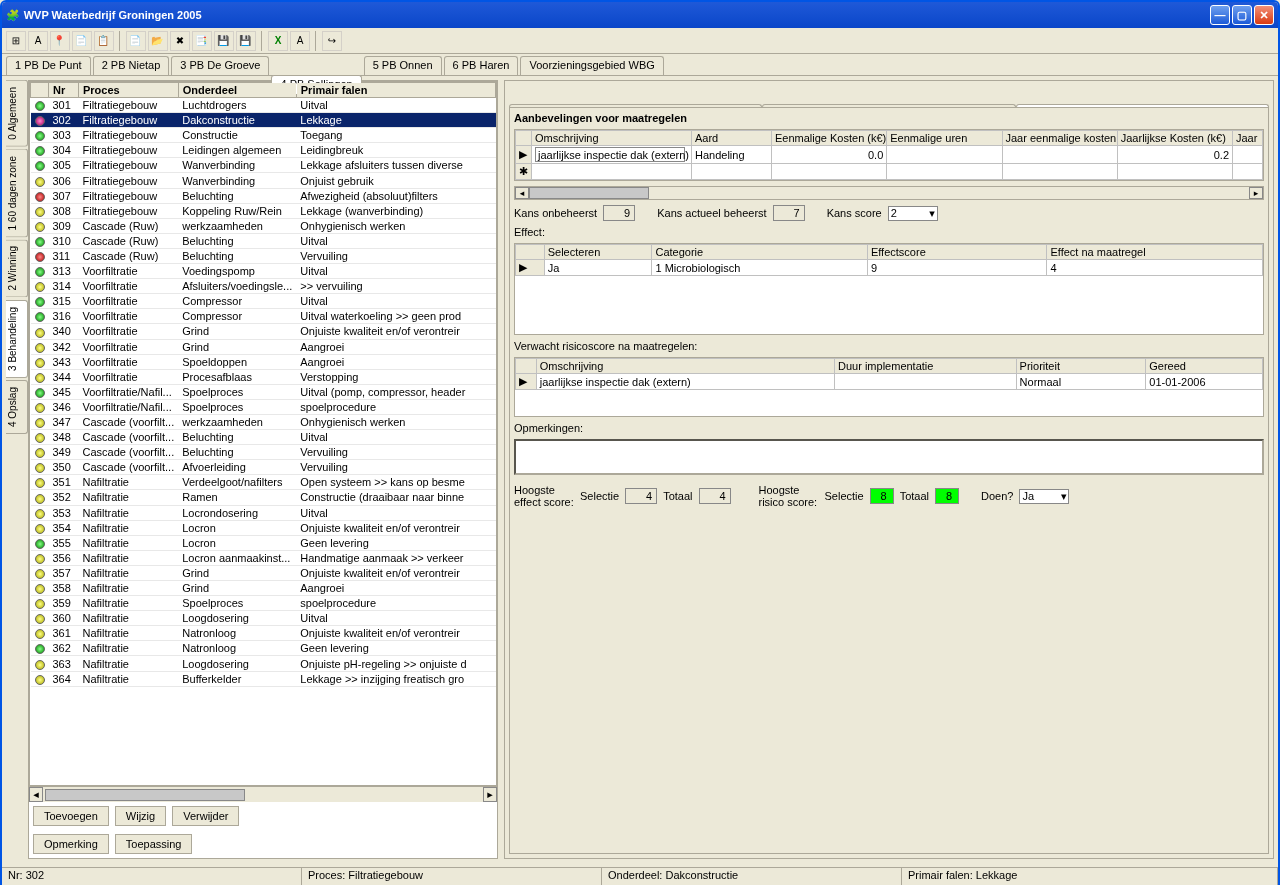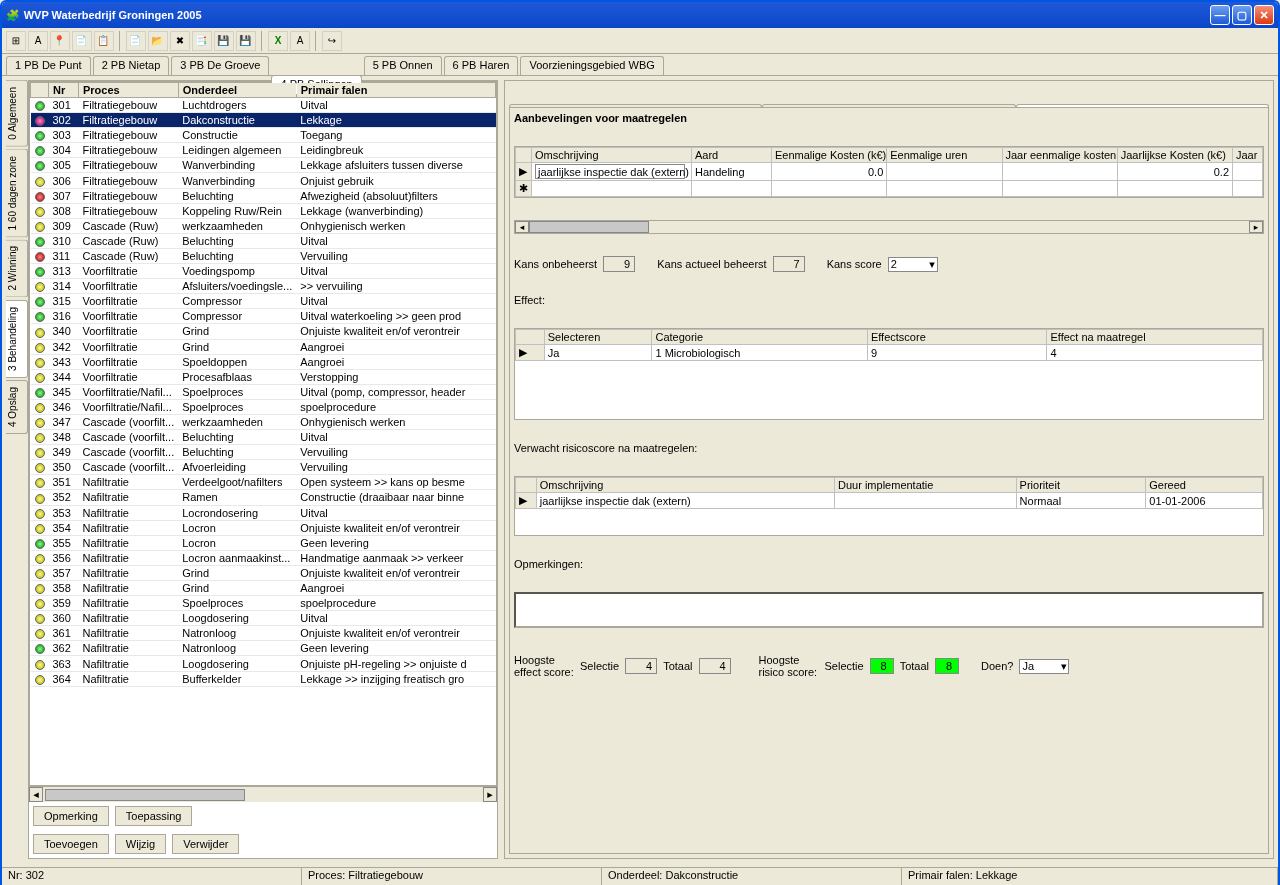--- a/index.html
+++ b/index.html
@@ -30,21 +30,21 @@
 .dot{display:inline-block;width:10px;height:10px;border-radius:50%;vertical-align:middle;border:1px solid #666;}
 .g{background:radial-gradient(#8f8,#080);} .y{background:radial-gradient(#ff8,#aa0);} .r{background:radial-gradient(#f88,#a00);} .p{background:radial-gradient(#f8c,#a06);}
 .hscroll{height:16px;background:#ece9d8;border-top:1px solid #aca899;display:flex;}
 .hscroll .thumb{background:#c8c8c8;border:1px solid #888;flex:0 0 200px;height:12px;margin:2px;}
 .btnrow{padding:4px;display:flex;gap:6px;}
 .btn{padding:3px 10px;border:1px solid #aca899;background:#ece9d8;cursor:pointer;}
 
 .rtabs{display:flex;height:22px;}
 .rtabs .rtab{flex:1;border:1px solid #aca899;border-bottom:none;text-align:center;padding:3px;background:#ece9d8;cursor:pointer;border-radius:3px 3px 0 0;margin-top:19px;}
 .rtabs .rtab.active{background:#fff;font-weight:bold;}
-.rpane{flex:1;border:1px solid #aca899;background:#ece9d8;padding:4px;display:flex;flex-direction:column;gap:22px;}
+.rpane{flex:1;border:1px solid #aca899;background:#ece9d8;padding:4px;display:flex;flex-direction:column;gap:5px;}
 .section-title{font-weight:bold;}
 .dgrid{border:1px solid #aca899;background:#fff;}
 .dgrid table{width:100%;border-collapse:collapse;table-layout:fixed;}
 .dgrid th,.dgrid td{border:1px solid #c0c0c0;padding:1px 3px;text-align:left;font-weight:normal;white-space:nowrap;overflow:hidden;}
 .dgrid th{background:#ece9d8;}
 .rowmark{width:16px;text-align:center;background:#ece9d8;}
 .formrow{display:flex;align-items:center;gap:6px;}
 .field{border:1px solid #888;background:#ece9d8;padding:1px 4px;min-width:32px;text-align:right;display:inline-block;}
 .select{border:1px solid #888;background:#fff;padding:0 2px;min-width:50px;display:inline-flex;align-items:center;justify-content:space-between;}
 .select::after{content:"▾";margin-left:4px;}
@@ -394,27 +394,27 @@
           </tbody>
       </table>
     </div>
     <div class="hscroll">
         <span style="width:14px;border:1px solid #888;text-align:center">◂</span>
         <div class="thumb"></div>
         <span style="flex:1"></span>
         <span style="width:14px;border:1px solid #888;text-align:center">▸</span>
       </div>
     <div class="btnrow">
-      <button class="btn">Opmerking</button>
-      <button class="btn">Toepassing</button>
-    </div>
-    <div class="btnrow">
       <button class="btn">Toevoegen</button>
       <button class="btn">Wijzig</button>
       <button class="btn">Verwijder</button>
+    </div>
+    <div class="btnrow">
+      <button class="btn">Opmerking</button>
+      <button class="btn">Toepassing</button>
     </div>
   </div>
 
   <div class="rightpanel">
     <div class="rtabs" id="rtabs">
         <div class="rtab">Risico onbeheerst</div>
         <div class="rtab">Risico Actueel Beheerst</div>
         <div class="rtab active">Maatregelen</div>
       </div>
     <div class="rpane">

